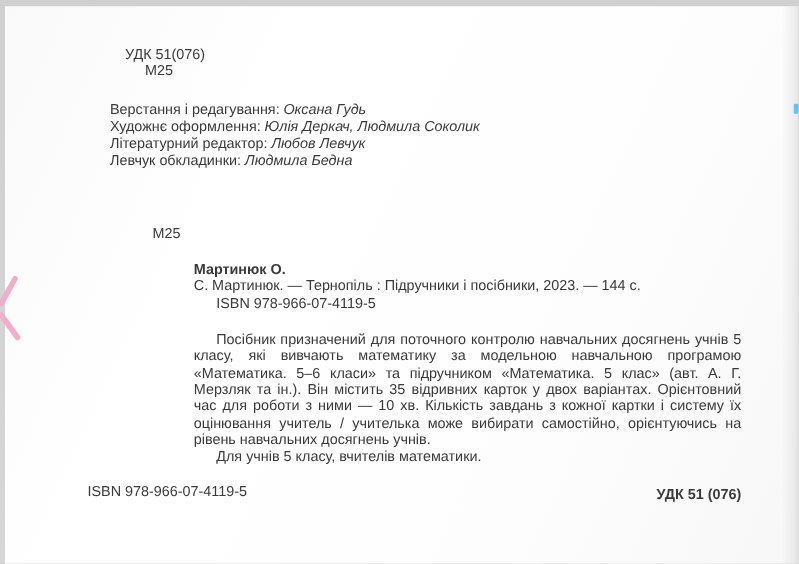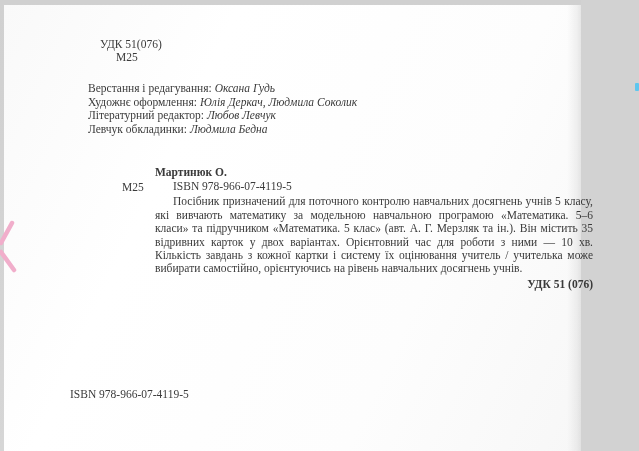--- a/index.html
+++ b/index.html
@@ -4,23 +4,22 @@
 <style>
   * { margin: 0; padding: 0; box-sizing: border-box; }
   html, body {
     width: 639px; height: 451px;
     overflow: hidden;
     background: #d2d2d2;
     font-family: "Liberation Sans", "DejaVu Sans", sans-serif;
   }
   .scan-frame {
     position: relative;
-    width: 581px; height: 451px;
+    width: 639px; height: 451px;
     background: linear-gradient(180deg, #d0d0d0 0%, #d6d6d6 100%);
-    font-family: Liberation Serif, serif;
   }
   .book-page {
     position: absolute;
     left: 4px; top: 5px; right: 0; bottom: 0;
     background:
       linear-gradient(115deg, #f9f9f9 0%, #ffffff 30%, #fdfdfd 70%, #f7f7f7 100%);
     color: #3a3a3a;
     font-size: 11.5px;
     line-height: 13.4px;
   }
@@ -32,33 +31,33 @@
   }
   .udk-block { position: absolute; left: 96px; top: 33px; }
   .udk-index-top { margin-left: 16px; }
 
   .credits-block { position: absolute; left: 84px; top: 77px; line-height: 13.6px; }
   .credit-name { font-style: italic; margin-left: 3px; }
 
   .catalog-block {
     position: absolute; left: 151px; top: 161px; width: 438px;
   }
-  .author-heading { font-weight: bold; }
+  .author-heading { font-weight: bold; margin-top: 44px; }
   .bib-line-first { text-indent: 18px; }
   .bib-index {
     position: absolute; left: -33px; top: 15px;  
   }
   .isbn-line { text-indent: 18px; margin-top: 0.6px; }
   .annotation {
     text-align: justify;
     text-indent: 18px;
-    margin-top: 2px;
+    margin-top: 15px;
   }
   .audience-line { text-indent: 18px; }
-  .udk-footer { text-align: right; font-weight: bold; margin-top: 2px; }
+  .udk-footer { text-align: right; font-weight: bold; margin-top: 17px; }
 
   .page-footer {
     position: absolute; left: 0; right: 0; top: 383px; height: 14px;
   }
   .footer-isbn { position: absolute; left: 66px; }
   .footer-copyright { position: absolute; right: 45px; }
 
   .pink-mark { position: absolute; left: 0; top: 218px; width: 18px; height: 56px; }
   .blue-mark {
     position: absolute; left: 635px; top: 83px; width: 4px; height: 8px;
@@ -88,22 +87,24 @@
         <span>Літературний редактор:</span><span class="credit-name">Любов Левчук</span>
       </div>
       <div class="credit-line">
         <span>Левчук обкладинки:</span><span class="credit-name">Людмила Бедна</span>
       </div>
     </div>
 
     <div class="catalog-block">
       <div class="author-heading">Мартинюк О.</div>
       <div class="bib-index">М25</div>
+      <div class="bib-line">С. Мартинюк. — Тернопіль : Підручники і посібники, 2023. — 144 с.</div>
       <div class="isbn-line">ISBN 978-966-07-4119-5</div>
       <div class="annotation">Посібник призначений для поточного контролю навчальних досягнень учнів 5 класу, які вивчають математику за модельною навчальною програмою «Математика. 5–6 класи» та підручником «Математика. 5 клас» (авт. А. Г. Мерзляк та ін.). Він містить 35 відривних карток у двох варіантах. Орієнтовний час для роботи з ними — 10 хв. Кількість завдань з кожної картки і систему їх оцінювання учитель / учителька може вибирати самостійно, орієнтуючись на рівень навчальних досягнень учнів.</div>
+      <div class="audience-line">Для учнів 5 класу, вчителів математики.</div>
       <div class="udk-footer">УДК 51 (076)</div>
     </div>
 
     <div class="page-footer">
       <span class="footer-isbn">ISBN 978-966-07-4119-5</span>
     </div>
 
   </div>
 
   <svg class="pink-mark" viewBox="0 0 18 56" xmlns="http://www.w3.org/2000/svg">

